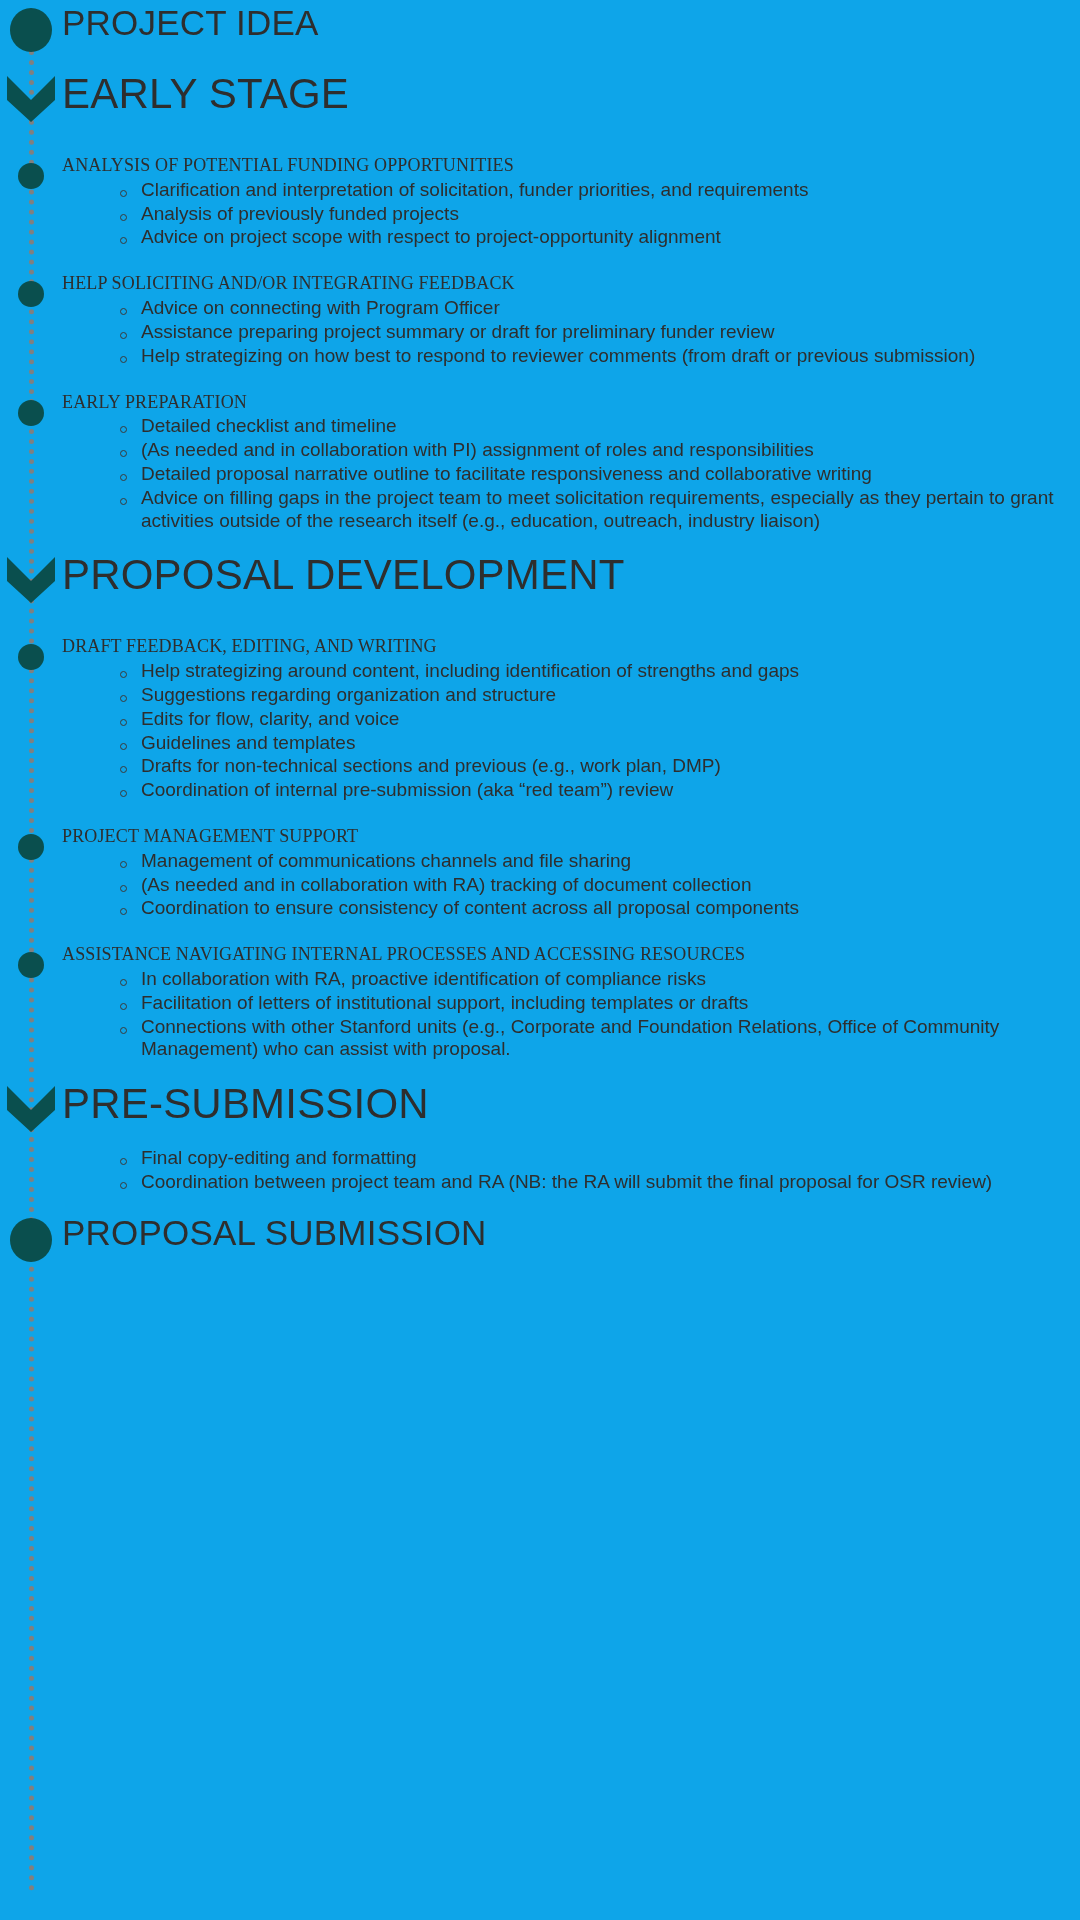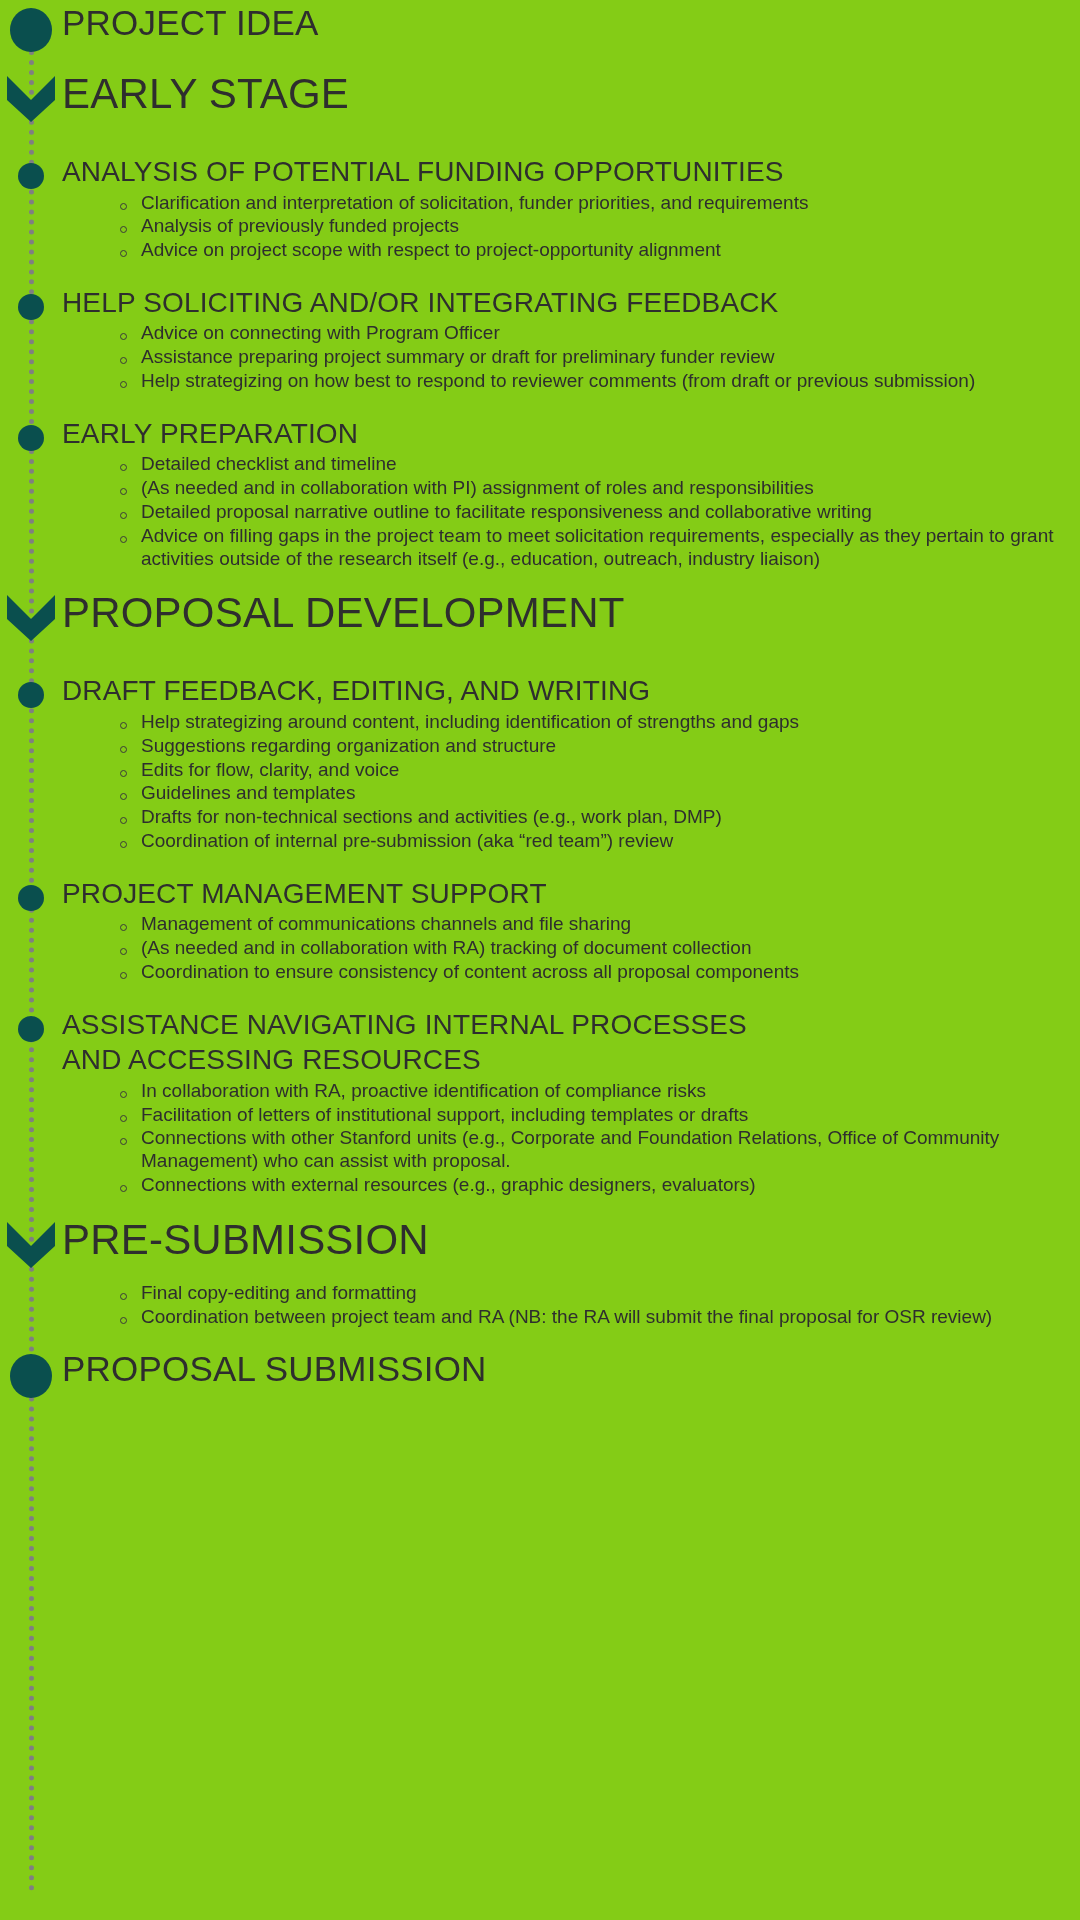--- a/index.html
+++ b/index.html
@@ -14,21 +14,21 @@
     color: #2e2e2e;
     overflow: hidden;
     position: relative;
   }
 
   
   #page {
     position: relative;
     width: 1080px;
     height: 1920px;
-    background: #84cc16;
+    background: #0ea5e9;
   }
 
   
   .rail {
     position: absolute;
     left: 29px;
     top: 40px;
     bottom: 28px;
     width: 0;
     border-left: 5px dotted #808080;
@@ -111,26 +111,27 @@
   .stage-head {
     font-size: 42px;
     font-weight: 400;
     letter-spacing: 0.2px;
     color: #2e2e2e;
     line-height: 1.06;
     margin: 0;
     white-space: nowrap;
   }
   .group-head {
-    font-size: 28px;
+    font-size: 18px;
     font-weight: 400;
     letter-spacing: 0.15px;
     color: #2e2e2e;
     line-height: 1.27;
     margin: 0 0 2px 0;
+    font-family: Liberation Serif, serif;
   }
   .bullets {
     list-style: none;
     margin: 0;
     padding: 0 0 0 58px;
   }
   .bullets li {
     position: relative;
     font-size: 19px;
     line-height: 1.20;
@@ -261,21 +262,21 @@
       <div class="gutter">
         <span class="dot-sm m-top-sm"></span>
       </div>
       <div class="body-col">
         <div class="group-head">DRAFT FEEDBACK, EDITING, AND WRITING</div>
         <ul class="bullets">
           <li>Help strategizing around content, including identification of strengths and gaps</li>
           <li>Suggestions regarding organization and structure</li>
           <li>Edits for flow, clarity, and voice</li>
           <li>Guidelines and templates</li>
-          <li>Drafts for non-technical sections and activities (e.g., work plan, DMP)</li>
+          <li>Drafts for non-technical sections and previous (e.g., work plan, DMP)</li>
           <li>Coordination of internal pre-submission (aka “red team”) review</li>
         </ul>
       </div>
     </div>
 
     <div class="sp-after-group"></div>
 
     <div class="row">
       <div class="gutter">
         <span class="dot-sm m-top-sm"></span>
@@ -295,21 +296,20 @@
     <div class="row">
       <div class="gutter">
         <span class="dot-sm m-top-sm"></span>
       </div>
       <div class="body-col">
         <div class="group-head" style="max-width:700px">ASSISTANCE NAVIGATING INTERNAL PROCESSES AND ACCESSING RESOURCES</div>
         <ul class="bullets">
           <li>In collaboration with RA, proactive identification of compliance risks</li>
           <li>Facilitation of letters of institutional support, including templates or drafts</li>
           <li>Connections with other Stanford units (e.g., Corporate and Foundation Relations, Office of Community Management) who can assist with proposal.</li>
-          <li>Connections with external resources (e.g., graphic designers, evaluators)</li>
         </ul>
       </div>
     </div>
 
     <div class="gap-md"></div>
 
     <div class="row row-stage">
       <div class="gutter">
         <span class="chevron m-top-chev">
           <svg width="52" height="50" viewBox="0 0 52 50" xmlns="http://www.w3.org/2000/svg">

